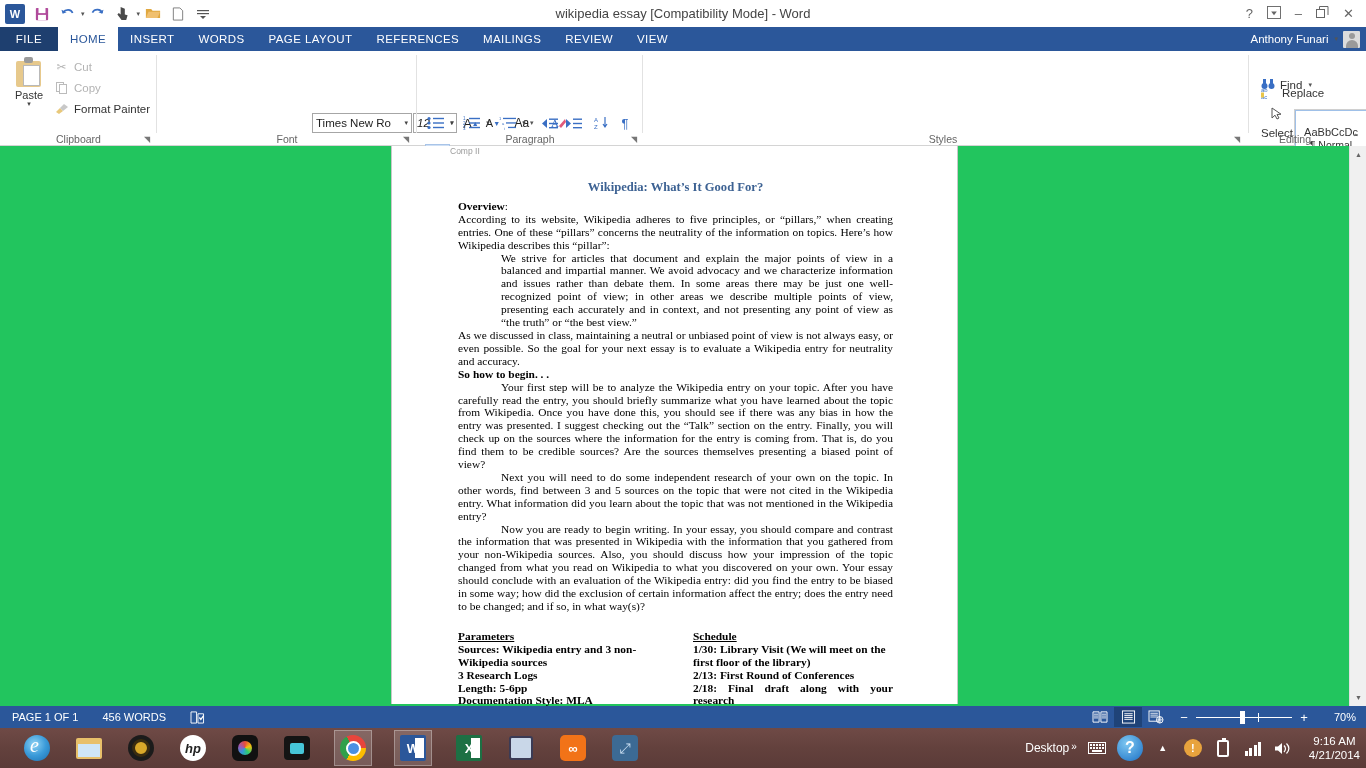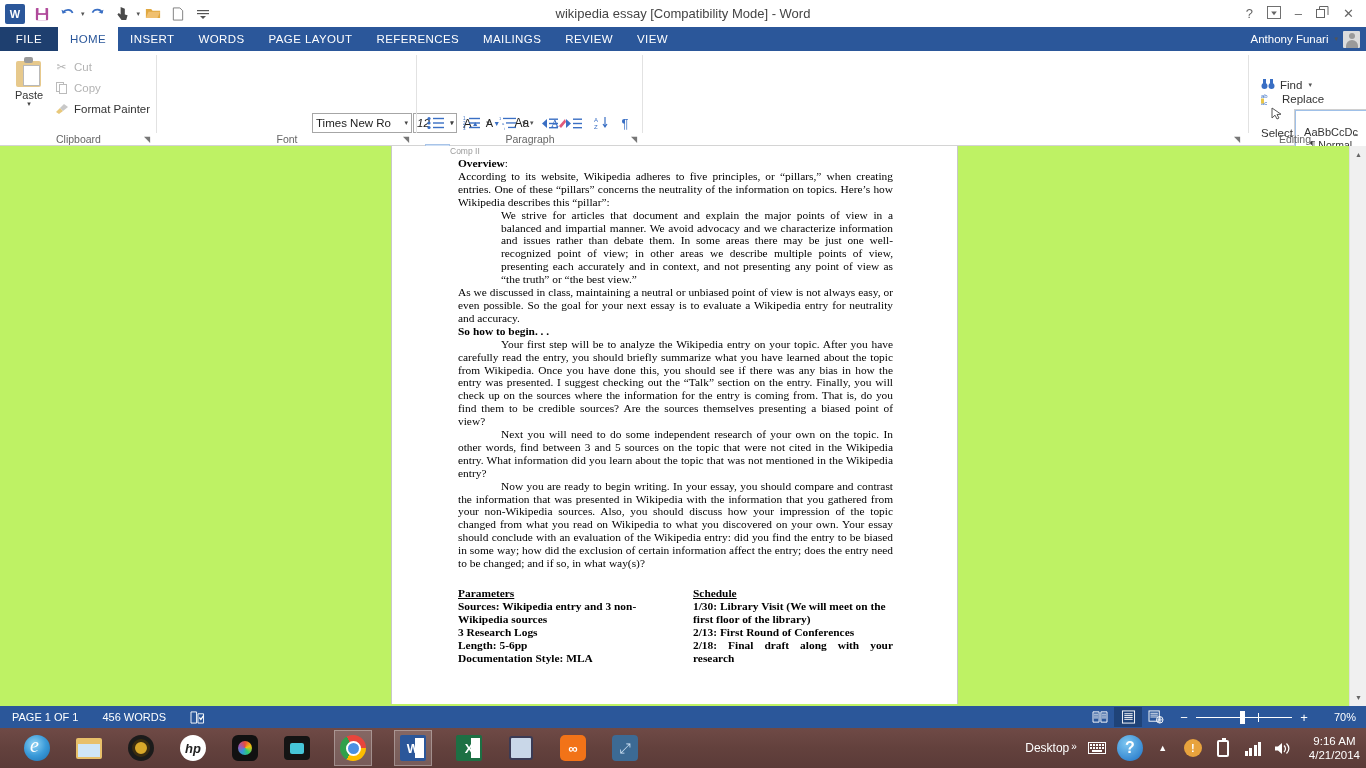--- a/index.html
+++ b/index.html
@@ -152,21 +152,21 @@
     position:absolute; display:flex; align-items:center; gap:5px;
     font-size:11.5px; color:#333; height:20px;
   }
   .ribbon-collapse {
     position:absolute; right:6px; bottom:3px; font-size:10px; color:#666;
   }
 
   
   .docarea {
     position:absolute; left:0; top:146px; width:1366px; height:560px;
-    background:#bef264; overflow:hidden;
+    background:#22c55e; overflow:hidden;
   }
   .page {
     position:absolute; left:391px; top:0px; width:567px; height:558px;
     background:#ffffff; border-left:1px solid #c8c8c8; border-right:1px solid #c8c8c8;
   }
   .doc-text {
     position:absolute; left:66px; top:0px; width:435px;
     font-family:"Liberation Serif", serif;
     font-size:11.4px; color:#000; line-height:12.9px;
     text-align:justify;
@@ -593,38 +593,39 @@
 
   <div class="rgroup" style="left:643px; width:606px;">
     <div class="styles-box">
       <div class="style-item sel">
         <span class="style-prev" style="font-family:'Liberation Sans',sans-serif;font-size:11px;">AaBbCcDc</span>
         <span class="style-name">¶ Normal</span>
       </div>
 
     </div>
 
+    <div class="rgroup-label" style="left:0; width:600px;">Styles</div>
     <div class="dlg-launch" style="left:591px;">◥</div>
     <div class="rgroup-sep" style="left:605px;"></div>
   </div>
 
   <div class="rgroup" style="left:1249px; width:117px;">
     <div class="edit-item" style="left:12px; top:24px;">
       <span>
         <svg width="14" height="13" viewBox="0 0 14 13">
             <circle cx="3.5" cy="8" r="3" fill="#3a6fc4"></circle>
             <circle cx="10.5" cy="8" r="3" fill="#3a6fc4"></circle>
             <rect x="2" y="1" width="3" height="5" fill="#3a6fc4"></rect>
             <rect x="9" y="1" width="3" height="5" fill="#3a6fc4"></rect>
           </svg>
       </span>
       <span>Find</span>
       <span class="caret-sm">▾</span>
     </div>
-    <div class="edit-item" style="left:12px; top:32px;margin-top:6px;">
+    <div class="edit-item" style="left:12px; top:32px;">
       <span>
         <svg width="16" height="13" viewBox="0 0 16 13">
             <text x="0" y="6" font-size="6" fill="#3a6fc4">ab</text>
             <text x="0" y="12.5" font-size="6" fill="#3a6fc4">ac</text>
             <rect x="0" y="6.5" width="3" height="5" fill="#e8c54a"></rect>
           </svg>
       </span>
       <span>Replace</span>
     </div>
     <div class="edit-item" style="left:12px; top:56px;flex-direction:column;">
@@ -640,20 +641,21 @@
     <div class="ribbon-collapse">⌃</div>
   </div>
 </div>
 
 <div class="docarea">
   <div class="page">
     <div class="doc-text">
 
       <div class="hdr-faded" style="margin-left:-8px;">Comp II</div>
 
+      <div class="doc-title">Wikipedia: What’s It Good For?</div>
 
       <p class="doc-p">
         <span class="b">Overview</span><span>:</span>
       </p>
       <p class="doc-p">According to its website, Wikipedia adheres to five principles, or “pillars,” when creating entries. One of these “pillars” concerns the neutrality of the information on topics. Here’s how Wikipedia describes this “pillar”:</p>
 
       <p class="doc-p doc-quote">We strive for articles that document and explain the major points of view in a balanced and impartial manner. We avoid advocacy and we characterize information and issues rather than debate them. In some areas there may be just one well-recognized point of view; in other areas we describe multiple points of view, presenting each accurately and in context, and not presenting any point of view as “the truth” or “the best view.”</p>
 
       <p class="doc-p">As we discussed in class, maintaining a neutral or unbiased point of view is not always easy, or even possible. So the goal for your next essay is to evaluate a Wikipedia entry for neutrality and accuracy.</p>
 

